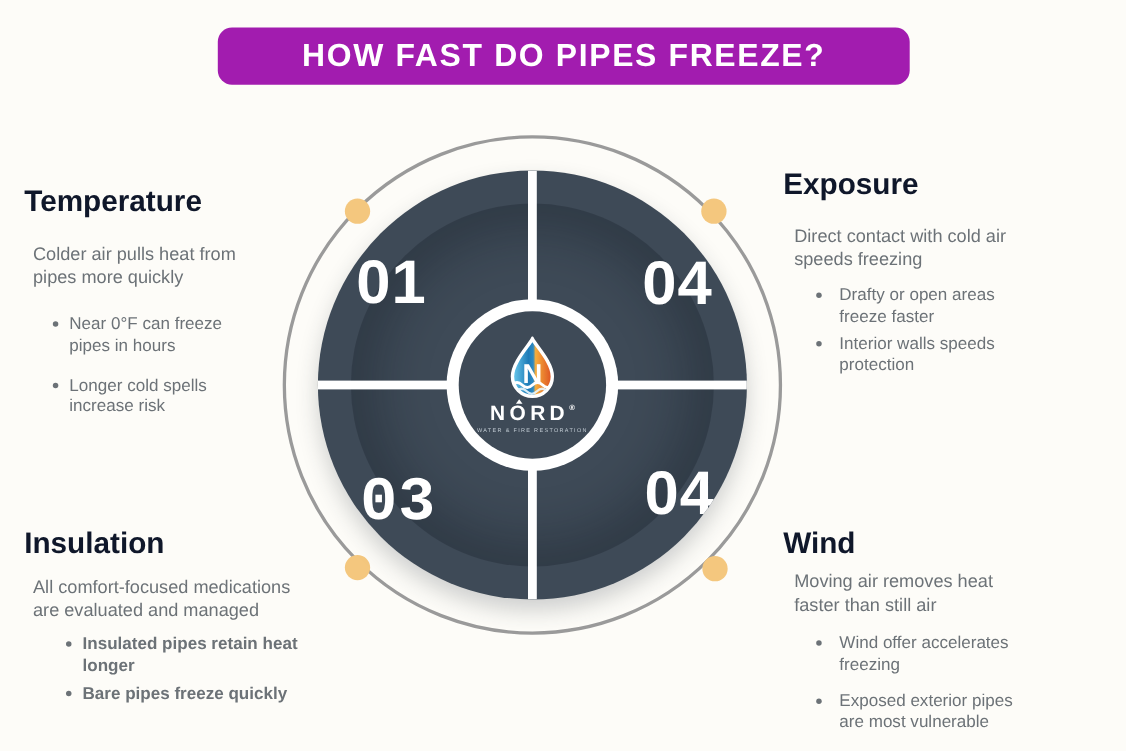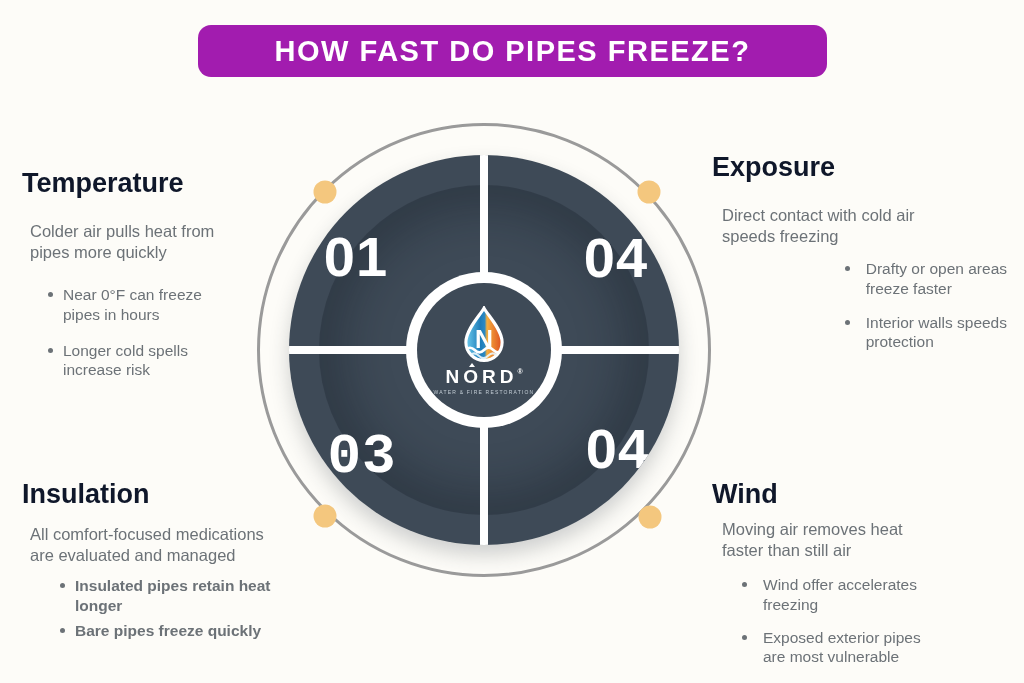--- a/index.html
+++ b/index.html
@@ -95,21 +95,21 @@
   .bullet{display:flex;gap:10px;}
   .bdot{width:5px;height:5px;border-radius:50%;background:#6C7277;flex:none;margin-top:7px;}
   .btext{font-size:15.5px;line-height:1.27;color:#6C7277;white-space:pre-line;}
 
   .s-temperature{left:22px;top:168px;width:270px;}
   .s-temperature .sub{margin:22px 0 0 8px;}
   .s-temperature .bullets{margin:22px 0 0 26px;gap:16px;}
 
   .s-exposure{left:712px;top:152px;width:295px;}
   .s-exposure .sub{margin:22px 0 0 10px;}
-  .s-exposure .bullets{margin:12px 0 0 30px;gap:14px;align-items:flex-end;}
+  .s-exposure .bullets{margin:12px 0 0 30px;gap:4px;}
   .s-exposure .bullet{gap:16px;}
 
   .s-insulation{left:22px;top:479px;width:305px;}
   .s-insulation .sub{margin:14px 0 0 8px;}
   .s-insulation .bullets{margin:10px 0 0 38px;gap:5px;font-weight:bold;}
 
   .s-wind{left:712px;top:479px;width:295px;}
   .s-wind .sub{margin:9px 0 0 10px;}
   .s-wind .bullets{margin:14px 0 0 30px;gap:13px;}
   .s-wind .bullet{gap:16px;}

